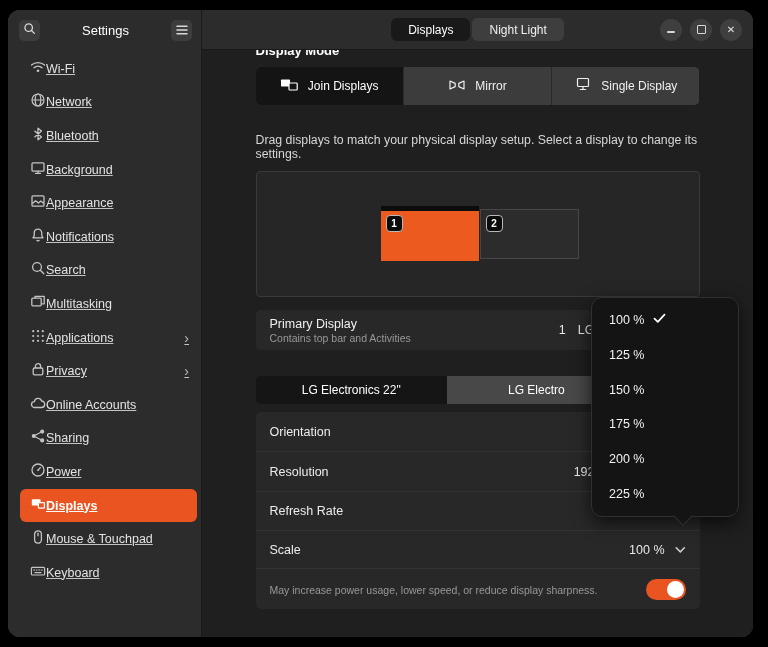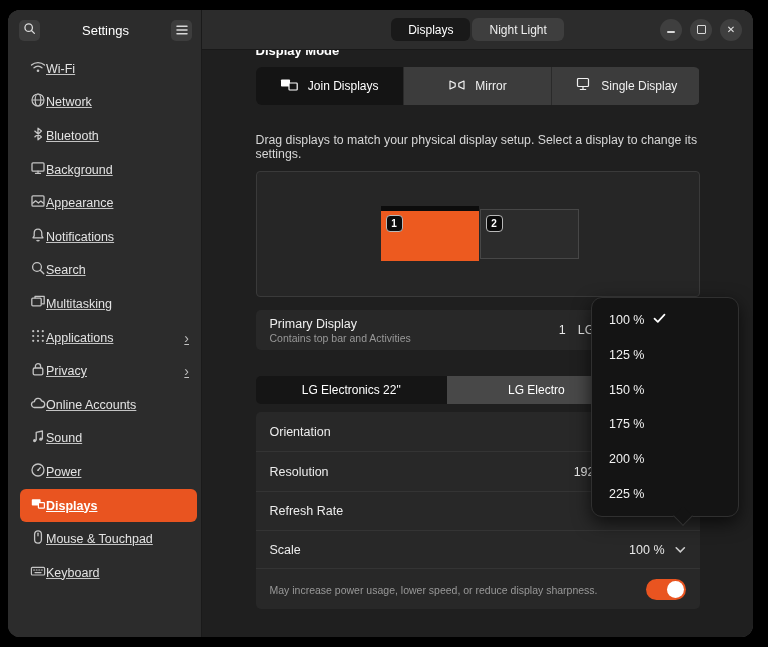--- a/index.html
+++ b/index.html
@@ -202,26 +202,27 @@
       <span class="slabel">Privacy</span>
       <span class="schev">›</span>
     </div>
     <div class="srow">
       <span><svg width="16" height="16" viewBox="0 0 16 16" fill="none" stroke="currentColor" stroke-width="1.3" stroke-linejoin="round">
             <path d="M4.4 12.5a2.9 2.9 0 0 1 0-5.8 3.7 3.7 0 0 1 7.2-.7 2.7 2.7 0 0 1-.3 6.5H4.4z"></path>
           </svg></span>
       <span class="slabel">Online Accounts</span>
     </div>
     <div class="srow">
-      <span><svg width="16" height="16" viewBox="0 0 16 16" fill="none" stroke="currentColor" stroke-width="1.3" stroke-linejoin="round">
-            <path d="M6.2 12.6V4.4L12.4 3v8.2"></path>
-            <circle cx="4.6" cy="12.6" r="1.6" fill="currentColor" stroke="none"></circle>
-            <circle cx="10.8" cy="11.2" r="1.6" fill="currentColor" stroke="none"></circle>
-          </svg></span>
-      <span class="slabel">Sound</span>
+      <span><svg width="16" height="16" viewBox="0 0 16 16" fill="currentColor" stroke="currentColor" stroke-width="1.1">
+            <circle cx="12.2" cy="3.6" r="1.5"></circle>
+            <circle cx="3.8" cy="8" r="1.5"></circle>
+            <circle cx="12.2" cy="12.4" r="1.5"></circle>
+            <path d="M5.2 7.3l5.6-3M5.2 8.7l5.6 3" fill="none"></path>
+          </svg></span>
+      <span class="slabel">Sharing</span>
     </div>
     <div class="srow">
       <span><svg width="16" height="16" viewBox="0 0 16 16" fill="none" stroke="currentColor" stroke-width="1.3" stroke-linecap="round">
             <circle cx="8" cy="8" r="6"></circle>
             <path d="M8 8.2L10.3 5.6"></path>
             <circle cx="8" cy="8.2" r="0.8" fill="currentColor" stroke="none"></circle>
           </svg></span>
       <span class="slabel">Power</span>
     </div>
     <div class="srow sel">

